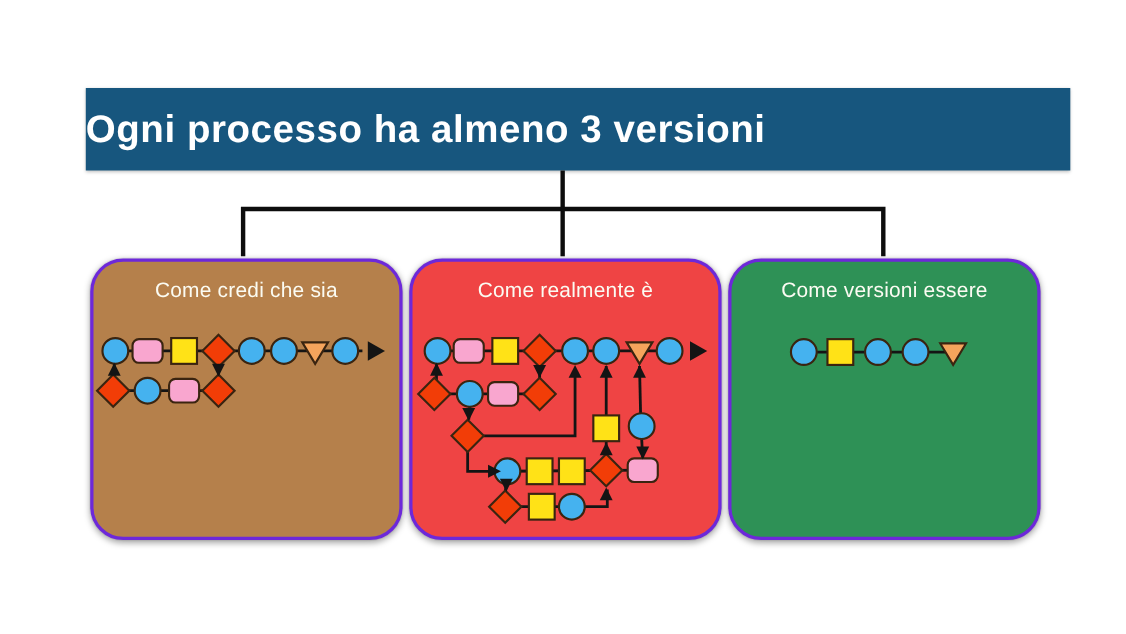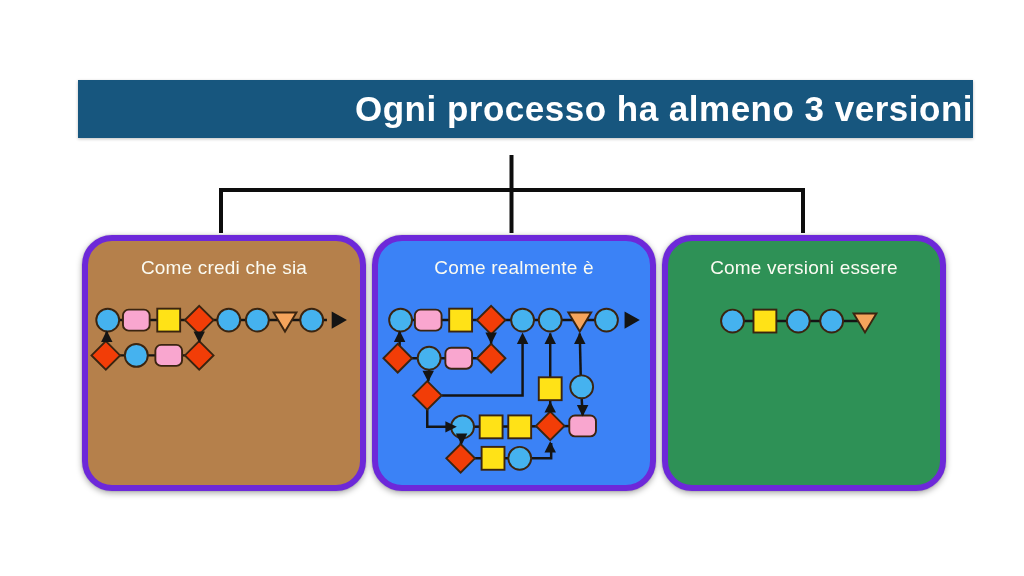--- a/index.html
+++ b/index.html
@@ -1,31 +1,31 @@
 <!DOCTYPE html>
 <html><head>
 <meta charset="utf-8">
 <style>
   html,body{margin:0;padding:0;background:#ffffff;}
   .stage{
     position:relative;width:1024px;height:576px;background:#ffffff;overflow:hidden;
     font-family:"Liberation Sans", sans-serif;
   }
   .banner{
-    position:absolute;left:78px;top:80px;width:895px;height:58px;
-    display:flex;align-items:center;justify-content:flex-end;
+    position:absolute;left:78px;top:80px;width:895px;height:75px;
+    display:flex;align-items:center;justify-content:flex-start;
     box-shadow:0 1px 3px rgba(0,0,0,.25);
   }
   .banner span{
     color:#ffffff;font-size:35px;font-weight:700;letter-spacing:.5px;white-space:nowrap;
   }
   .tree{position:absolute;left:0;top:0;width:1024px;height:576px;pointer-events:none;}
   .vbox{
     position:absolute;top:235px;width:284px;height:256px;border-radius:30px;
-    border:6px solid #6d28d9;box-sizing:border-box;
+    border:3px solid #6d28d9;box-sizing:border-box;
     box-shadow:0 2px 6px rgba(0,0,0,.35), 0 0 0 1px rgba(0,0,0,.05);
   }
   .vbox .box-title{
     position:absolute;top:16px;left:0;width:100%;text-align:center;
     color:#fbfbf2;font-size:19px;letter-spacing:.2px;
   }
   .vbox svg.flow{position:absolute;left:0;top:0;width:100%;height:100%;}
 </style>
 </head>
 <body>
@@ -59,21 +59,21 @@
         <polygon points="18,105 33,120 18,135 3,120" fill="#F23D07" stroke="#3a2410" stroke-width="2"></polygon>
         <circle cx="50" cy="120" r="12" fill="#45B2EF" stroke="#3a2410" stroke-width="2"></circle>
         <rect x="70" y="109" width="28" height="22" rx="6" fill="#F9A6CF" stroke="#3a2410" stroke-width="2"></rect>
         <polygon points="116,105 131,120 116,135 101,120" fill="#F23D07" stroke="#3a2410" stroke-width="2"></polygon>
         <polygon points="13,106 25,106 19,94" fill="#141414"></polygon>
         <polygon points="110,95 122,95 116,107" fill="#141414"></polygon>
       </svg>
     <div class="box-title">Come credi che sia</div>
   </div>
 
-  <div class="vbox" style="left: 372px; background: #3b82f6;">
+  <div class="vbox" style="left: 372px; background: #ef4444;">
     <svg class="flow" viewBox="0 0 284 256">
         <polyline points="23,83 249,83" fill="none" stroke="#141414" stroke-width="2.6"></polyline>
         <polyline points="20,123 118,123" fill="none" stroke="#141414" stroke-width="2.6"></polyline>
         <polyline points="22,121 22,85" fill="none" stroke="#141414" stroke-width="2.6"></polyline>
         <polyline points="118,85 118,121" fill="none" stroke="#141414" stroke-width="2.6"></polyline>
         <polyline points="53,135 52,147" fill="none" stroke="#141414" stroke-width="2.6"></polyline>
         <polyline points="66,162 151,162 151,100" fill="none" stroke="#141414" stroke-width="2.6"></polyline>
         <polyline points="51,177 51,195 78,195" fill="none" stroke="#141414" stroke-width="2.6"></polyline>
         <polyline points="88,195 214,194" fill="none" stroke="#141414" stroke-width="2.6"></polyline>
         <polyline points="180,188 180,167" fill="none" stroke="#141414" stroke-width="2.6"></polyline>

